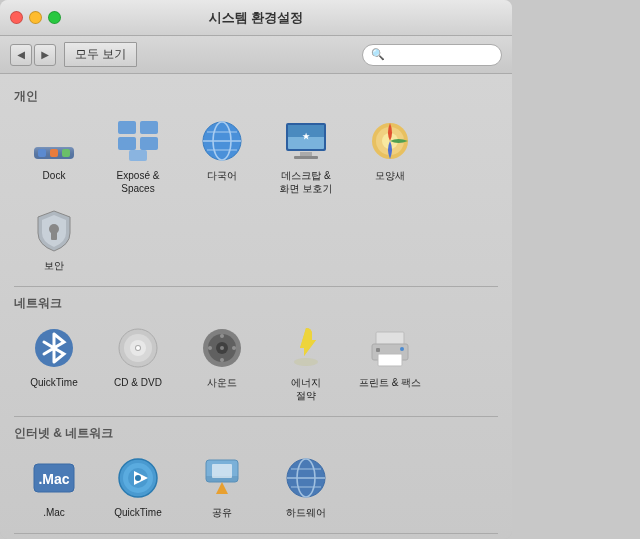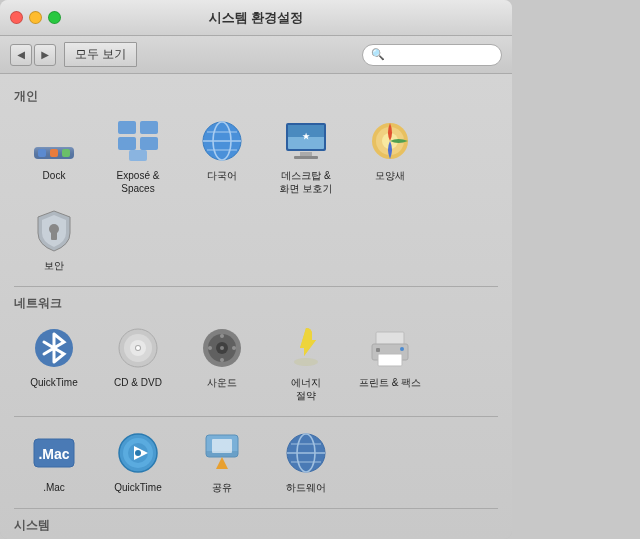--- a/index.html
+++ b/index.html
@@ -350,20 +350,21 @@
             <circle cx="34" cy="23" r="2" fill="#4a8ad0"></circle>
           </svg>
         </div>
         <div class="icon-label">프린트 &amp; 팩스</div>
       </div>
 
     </div>
 
     <hr class="divider">
 
+    <div class="section-title">인터넷 &amp; 네트워크</div>
     <div class="icon-grid">
 
       <div class="icon-item">
         <div class="icon-img">
           <svg class="icon-svg" viewBox="0 0 44 44">
             <rect x="2" y="8" width="40" height="28" rx="4" fill="#4a7ab5" stroke="#3a6aa5" stroke-width="1"></rect>
             <text x="22" y="28" font-size="14" fill="white" text-anchor="middle" font-weight="bold">.Mac</text>
           </svg>
         </div>
         <div class="icon-label">.Mac</div>

